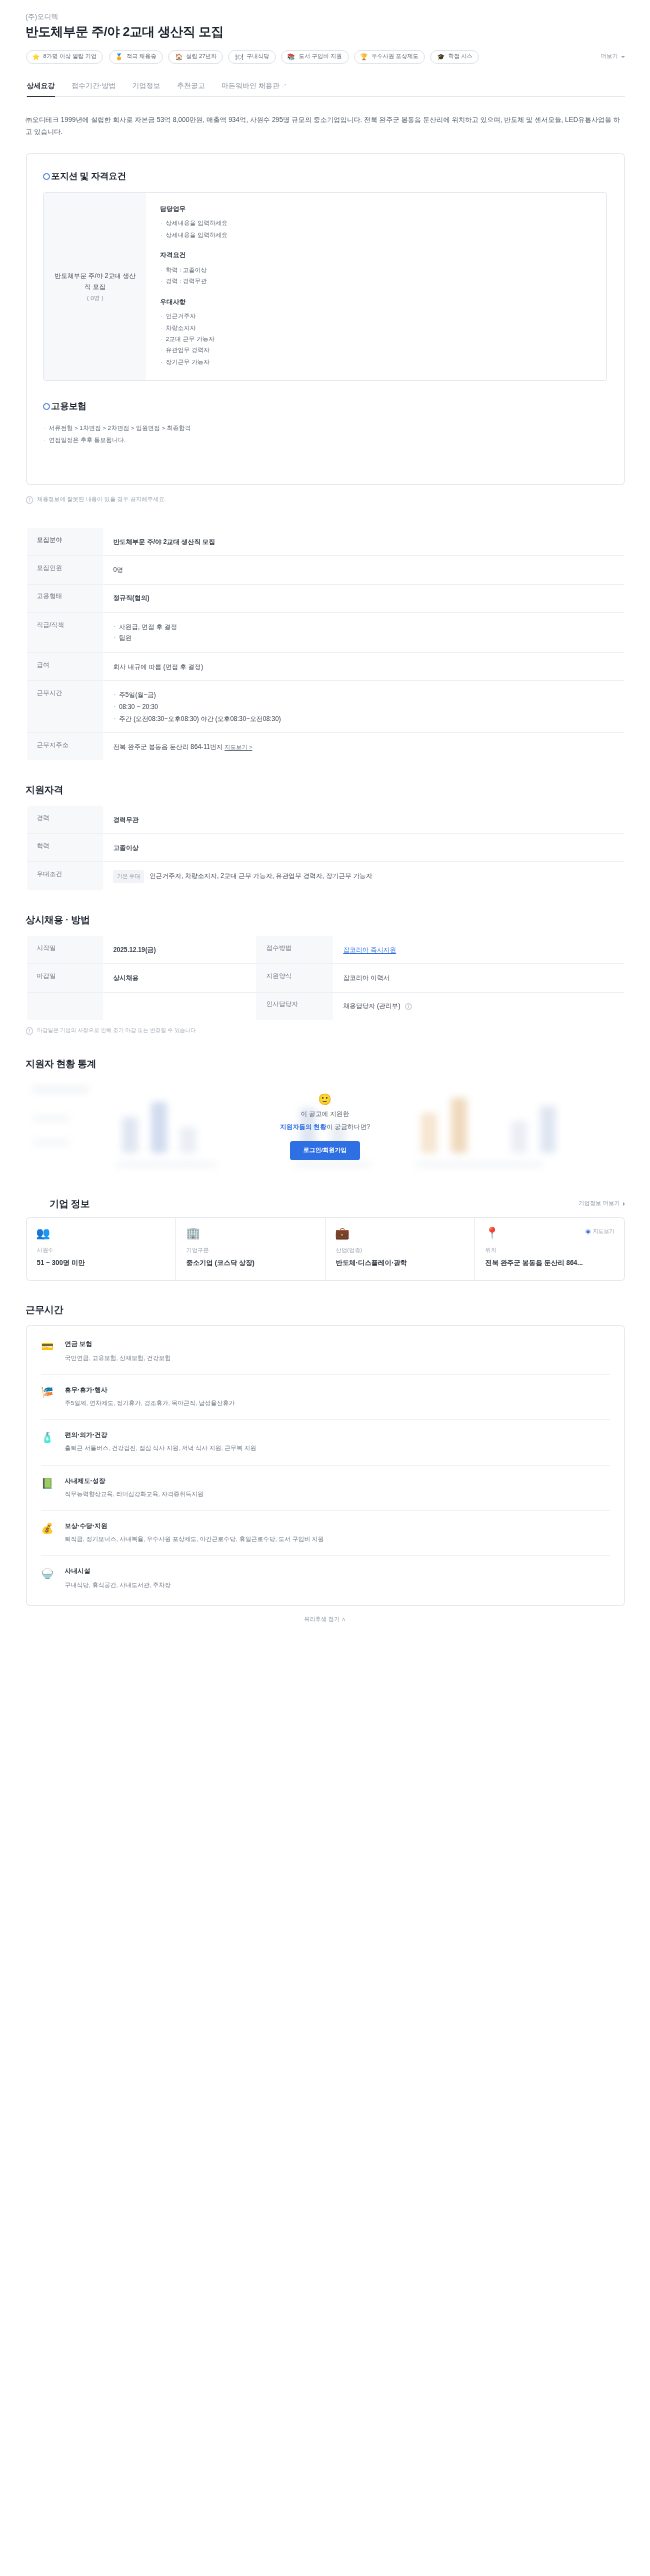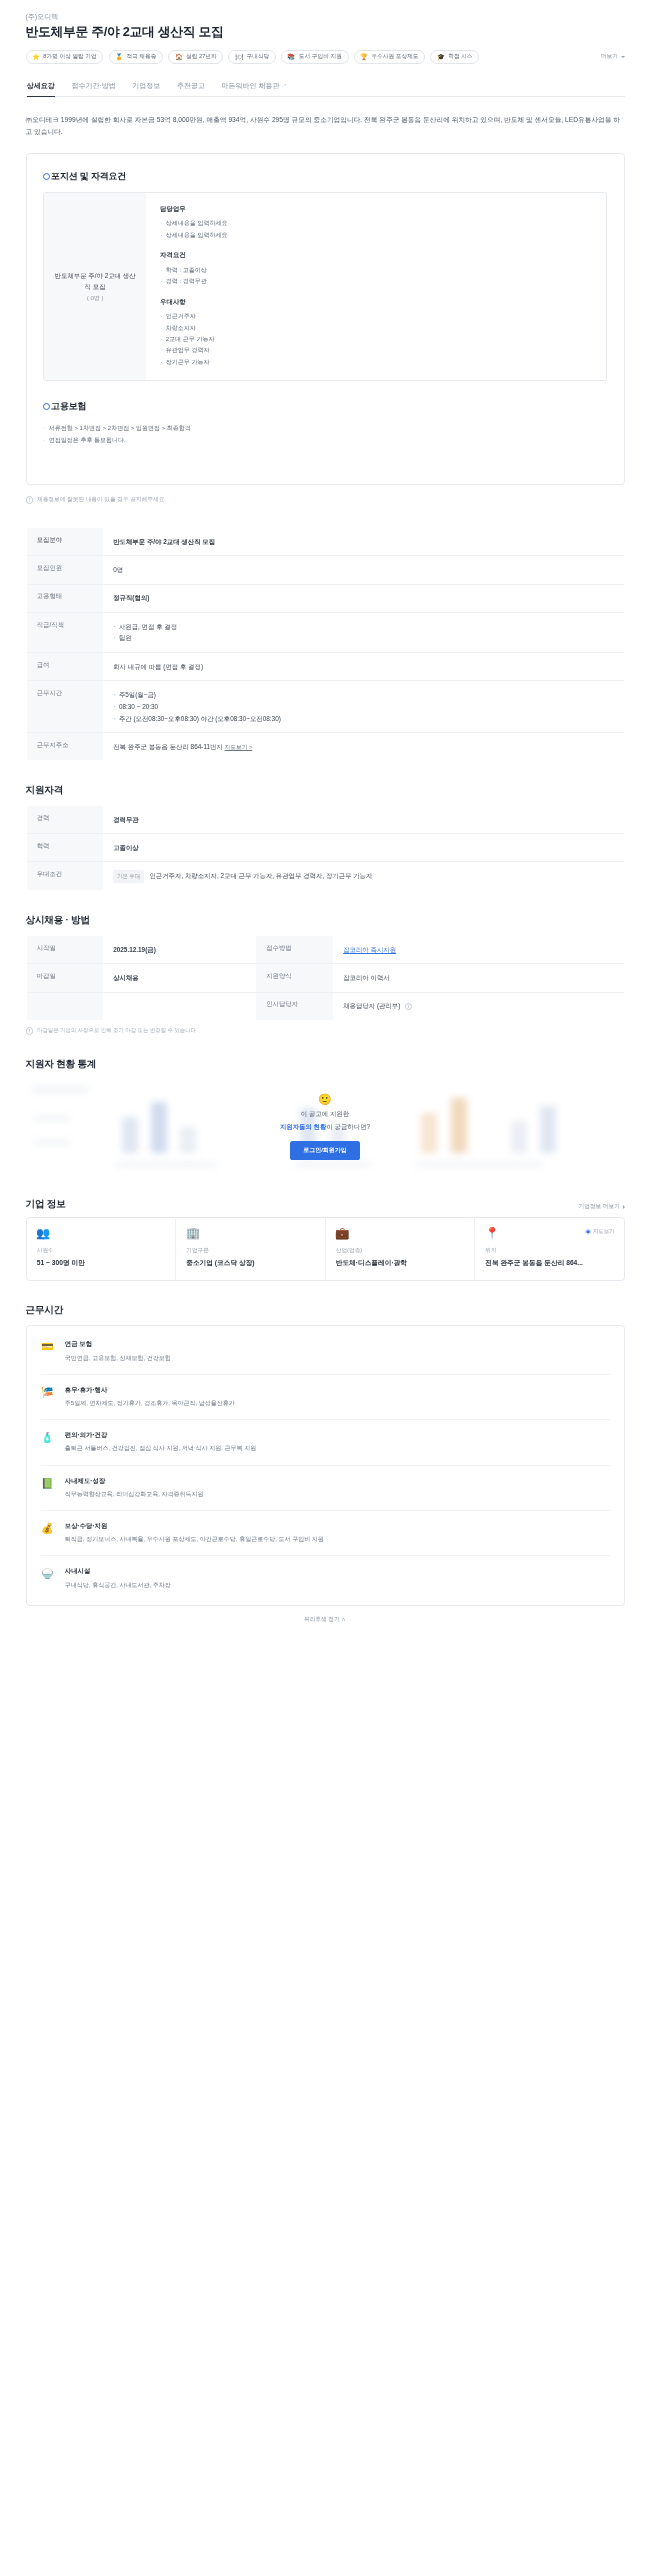--- a/index.html
+++ b/index.html
@@ -123,21 +123,21 @@
   }
   .stats-emoji { font-size:11px; }
   .stats-t1 { font-size:6.4px; color:#4a5461; }
   .stats-t2 { font-size:6.4px; color:#4a5461; }
   .login-btn {
     margin-top:5.1px; background:#2f6fe4; color:#fff; font-size:6px;
     border:none; border-radius:2.6px; padding:5.1px 12.8px; cursor:pointer; font-weight:bold;
   }
 
   
-  .ci-head { display:flex; align-items:flex-end; justify-content:space-between; }
+  .ci-head { display:flex; align-items:center; justify-content:space-between;margin-left:24px; }
   .ci-more { font-size:5.7px; color:#8b94a0; display:flex; align-items:center; gap:2.6px; }
   .chev-r { width:0;height:0;border-top:2.2px solid transparent;border-bottom:2.2px solid transparent;border-left:2.6px solid #9aa3ae; }
   .ci-grid { display:flex; border:0.6px solid #e6e9ee; border-radius:3.8px; overflow:hidden; margin-top:6.4px; }
   .ci-cell { flex:1; padding:10.2px 10.2px 11.5px 10.2px; border-right:0.6px solid #eef0f3; position:relative; }
   .ci-cell:last-child { border-right:none; }
   .ci-ico { font-size:11.5px; line-height:1; margin-bottom:7.7px; }
   .ci-label { font-size:5.7px; color:#9aa3ae; margin-bottom:3.2px; }
   .ci-value { font-size:6.7px; color:#2c333d; font-weight:bold; line-height:1.5; }
   .ci-map { position:absolute; top:9px; right:9px; font-size:5.4px; color:#8b94a0; display:flex; align-items:center; gap:1.9px; }
   .pin { color:#2f6fe4; font-size:5.7px; }

